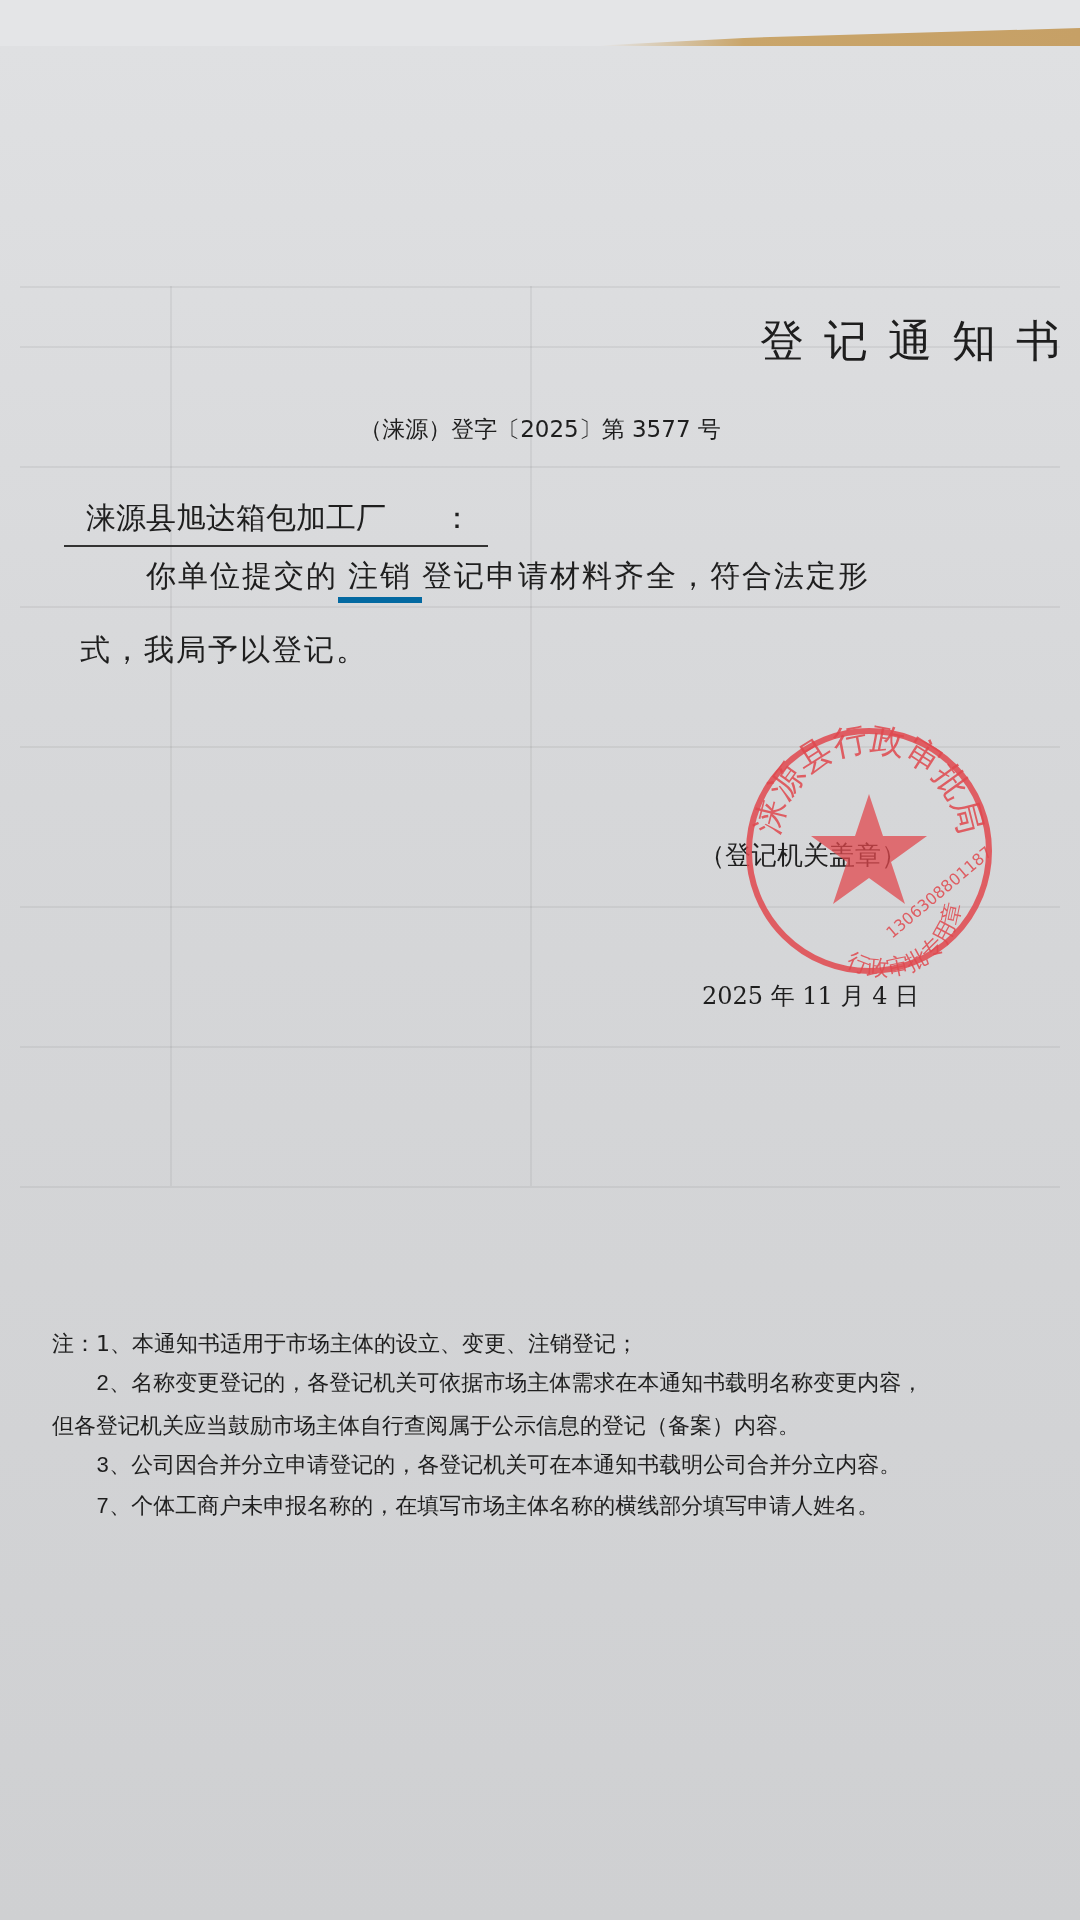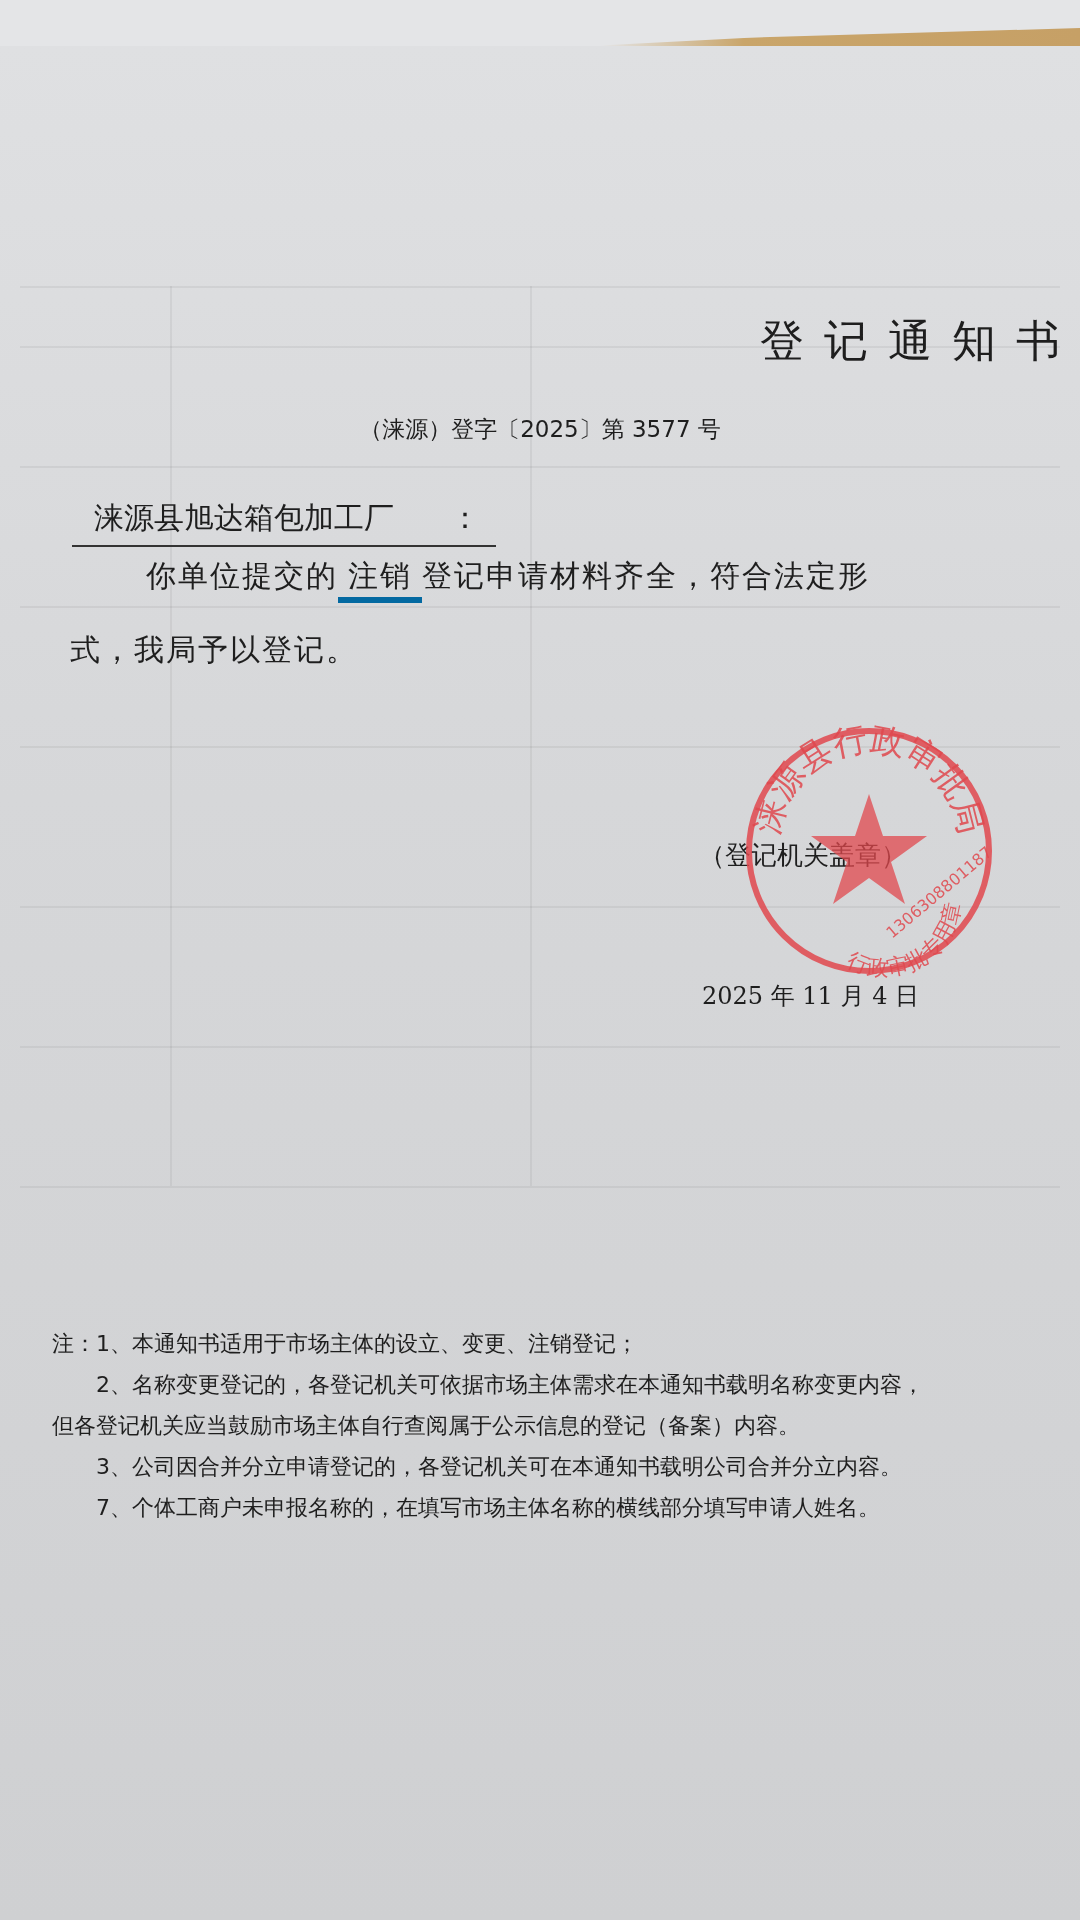--- a/index.html
+++ b/index.html
@@ -26,40 +26,40 @@
 
   .title {
     position:absolute; left:0; width:1080px; top:312px; text-align:right;
     font-family:"DejaVu Sans", sans-serif; font-size:44px; letter-spacing:20px; font-weight:500;
   }
   .docno {
     position:absolute; left:0; width:1080px; top:414px; text-align:center;
     font-family:"DejaVu Sans", sans-serif; font-size:23px;
   }
   .recipient {
-    position:absolute; left:72px; top:498px; width:424px;
+    position:absolute; left:64px; top:498px; width:424px;
     border-bottom:2px solid #333; font-size:30px; padding:0 0 6px 22px;
     font-family:Liberation Serif, serif; box-sizing:border-box;
   }
   .recipient .colon { position:absolute; right:16px; top:0; }
   .body-line {
     position:absolute; font-size:30px; font-family:"DejaVu Sans", sans-serif; letter-spacing:2px;
   }
   .fill { display:inline-block; border-bottom:6px solid #0369a1; padding:0 10px; }
   .seal-label {
     position:absolute; left:683px; top:838px; font-size:26px; font-family:"DejaVu Sans", sans-serif;margin-left:16px;
   }
   .date {
     position:absolute; left:702px; top:980px; font-size:24px;
   }
   .stamp { position:absolute; left:742px; top:724px; width:254px; height:254px; }
 
   .notes { position:absolute; left:52px; top:1323px; width:990px; font-family:"DejaVu Sans", sans-serif; font-size:22px; line-height:41px; }
   .notes .row { position:relative; }
-  .notes .indent { padding-left:44px; }
+  .notes .indent { padding-left:44px;font-family:Liberation Mono, monospace; }
 </style>
 </head>
 <body>
 
 <div class="bg-top"></div>
 <div class="tape"></div>
 
 <div class="paper">
 
   <div class="ghost-line" style="left:20px;top:240px;width:1040px;height:2px;"></div>
@@ -78,21 +78,21 @@
 <div class="docno">（涞源）登字〔2025〕第 3577 号</div>
 
 <div class="recipient">
   <span>涞源县旭达箱包加工厂</span>
   <span class="colon">：</span>
 </div>
 
 <div class="body-line" style="left:146px;top:556px;">
   <span>你单位提交的</span><span class="fill">注销</span><span>登记申请材料齐全，符合法定形</span>
 </div>
-<div class="body-line" style="left:70px;top:630px;">式，我局予以登记。</div>
+<div class="body-line" style="left:80px;top:630px;">式，我局予以登记。</div>
 
 <div class="seal-label">（登记机关盖章）</div>
 
 <svg class="stamp" viewBox="0 0 254 254">
   <defs>
     <path id="arcTop" d="M 40 140 A 90 90 0 1 1 214 140"></path>
     <path id="arcInner" d="M 70 200 A 70 70 0 0 0 214 150"></path>
   </defs>
   <circle cx="127" cy="127" r="120" fill="none" stroke="#e0484e" stroke-width="6" opacity="0.85"></circle>
   <polygon points="127,70 141,112 185,112 149,138 163,180 127,154 91,180 105,138 69,112 113,112" fill="#e0484e" opacity="0.75"></polygon>

